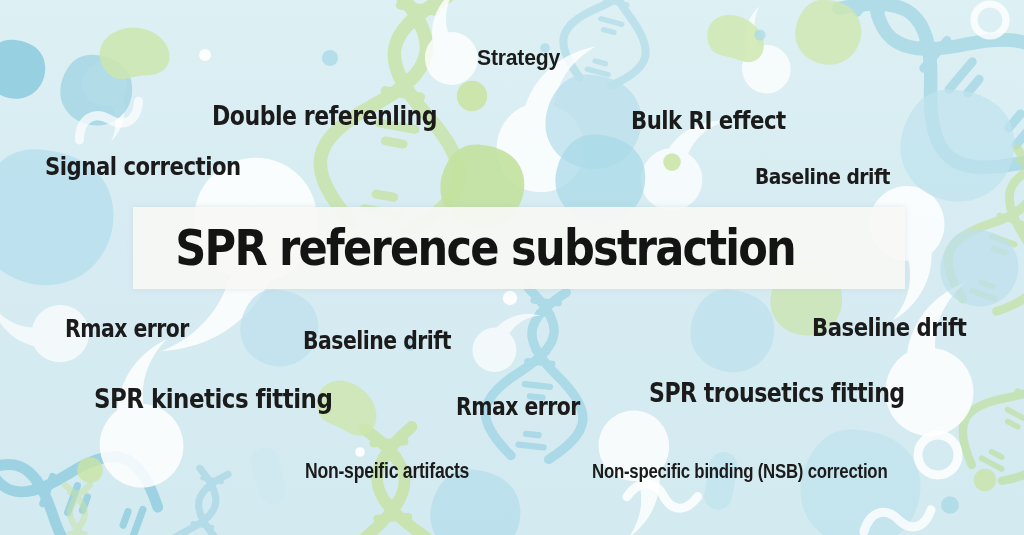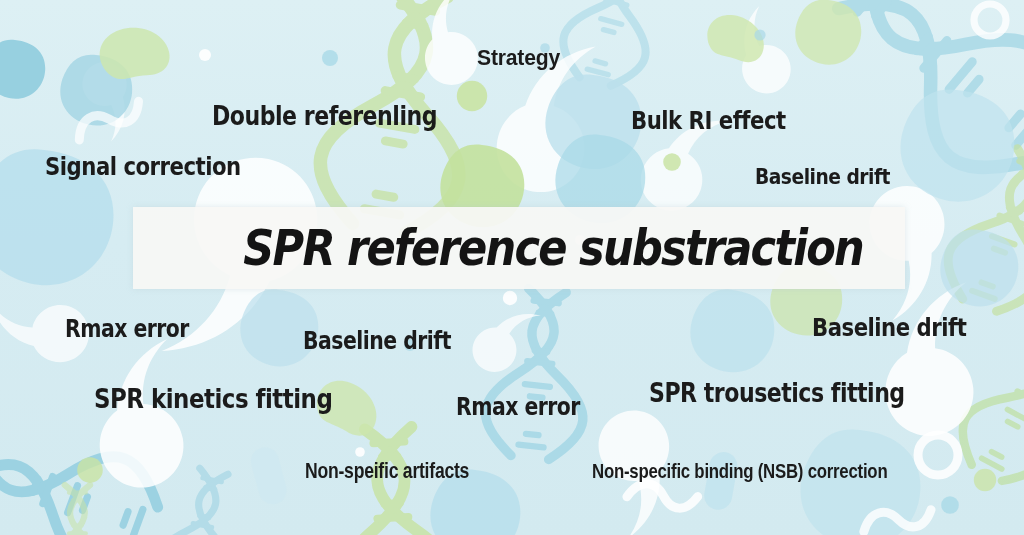--- a/index.html
+++ b/index.html
@@ -48,23 +48,22 @@
   #l-nonspeific    {left:305px; top:458px; font-size:22px;}
   #l-nsb           {left:592px; top:459px; font-size:21px;}
 
   
   .banner{
     position:absolute;
     left:133px; top:207px;
     width:772px; height:82px;
     background:rgba(248,247,245,.93);
     box-shadow:0 0 6px rgba(180,200,205,.35);
-    display:flex; align-items:center; justify-content:flex-end;
+    display:flex; align-items:center; justify-content:flex-start;
     z-index:2;
-    font-style:italic;
   }
   .banner .title{
     font-family:"DejaVu Sans",sans-serif;
     font-weight:700;
     font-size:49px;
     letter-spacing:-2px;
     color:#141414;
     white-space:nowrap;
     transform:scaleX(.88);
   }

